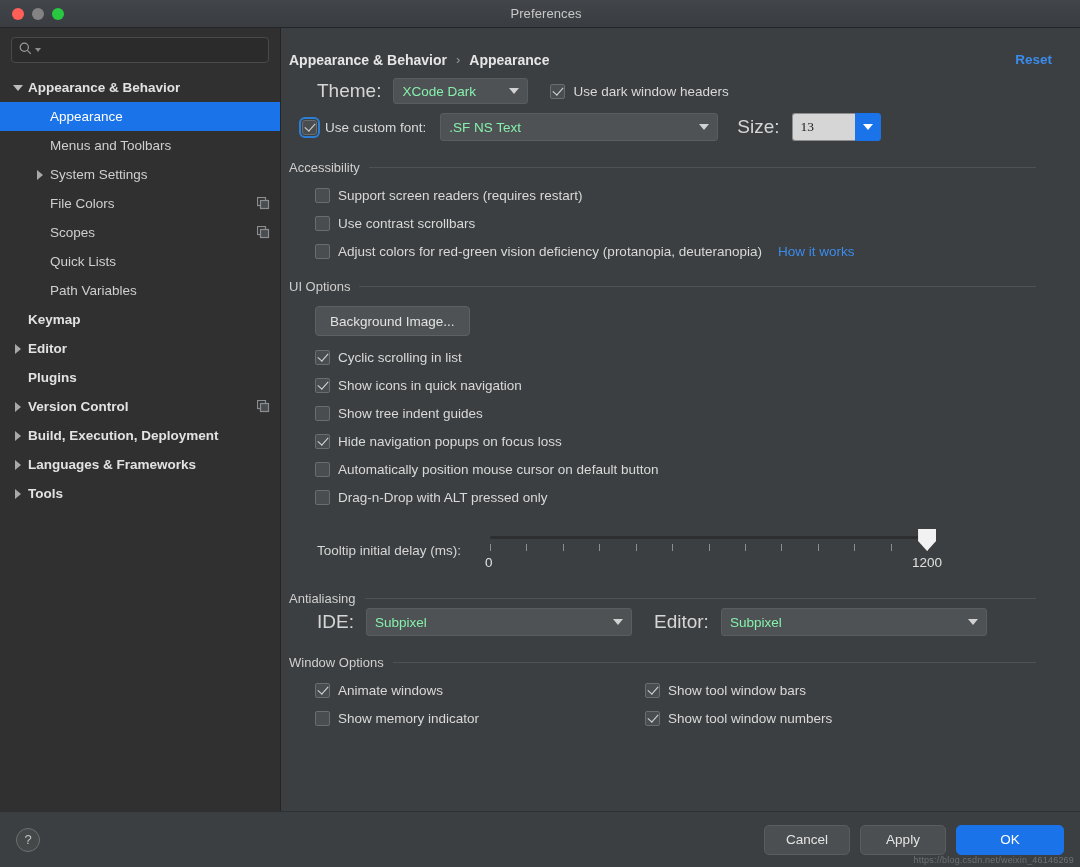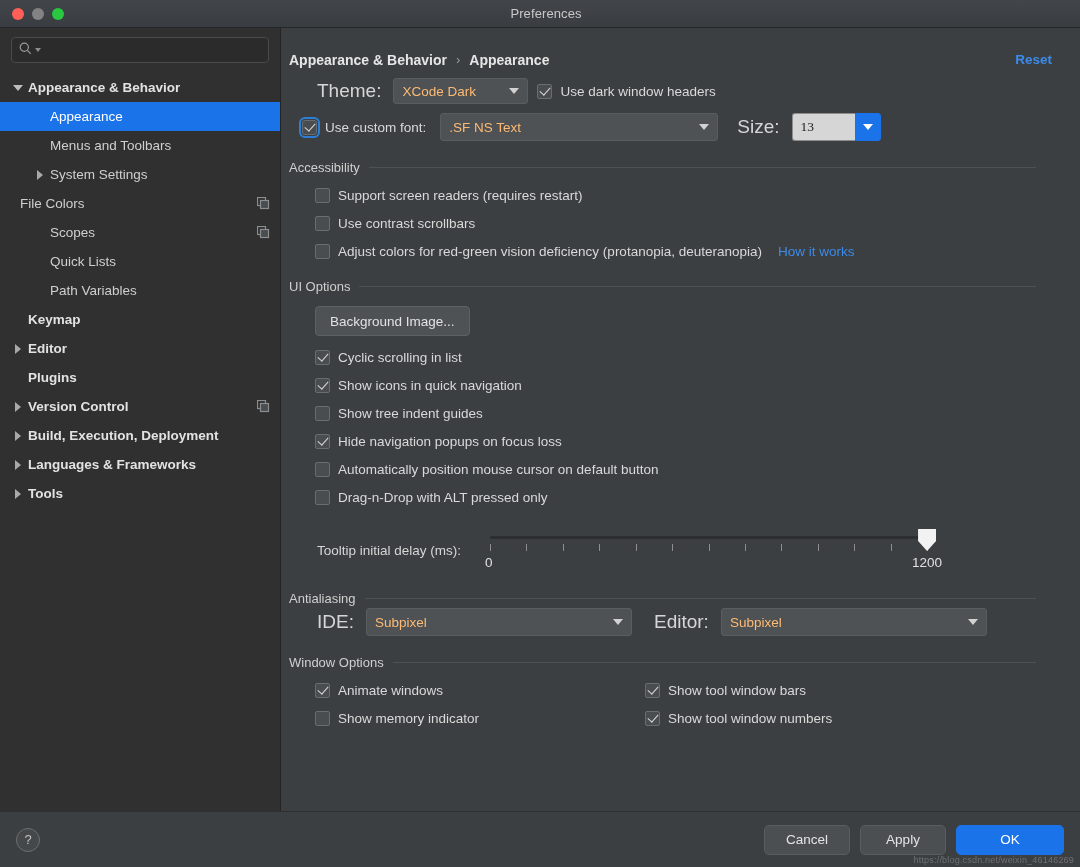--- a/index.html
+++ b/index.html
@@ -97,21 +97,21 @@
 
   .row { display: flex; align-items: center; }
 
   
   .lbl { font-size: 19px; color: #d6d6d6; white-space: nowrap; }
 
   
   .combo {
     background: #4e5254; border: 1px solid #5a5d5f; border-radius: 3px;
     height: 26px; display: flex; align-items: center;
-    padding: 0 8px; gap: 8px; color: #fdba74; font-size: 13.5px;
+    padding: 0 8px; gap: 8px; color: #86efac; font-size: 13.5px;
     position: relative;
   }
   .combo .combo-val { flex: 1 1 auto; overflow: hidden; white-space: nowrap; }
   .tri { width: 0; height: 0; border-left: 5px solid transparent;
          border-right: 5px solid transparent; border-top: 6px solid #d2d2d2; }
 
   
   .spinner { display: flex; height: 28px; }
   .spinner-field {
     width: 63px; background: #d6d6d6; border: 1px solid #8d8d8d; border-right: 0;
@@ -244,21 +244,21 @@
           <div class="nav-item" style="padding-left: 30px;">
             <span class="arrow-slot"></span>
             <span class="nav-label">Menus and Toolbars</span>
           </div>
           <div class="nav-item" style="padding-left: 30px;">
             <span class="arrow-slot">
               <span class="arrow-right"></span>
             </span>
             <span class="nav-label">System Settings</span>
           </div>
-          <div class="nav-item" style="">
+          <div class="nav-item" style="padding-left: 30px;">
             <span class="arrow-slot"></span>
             <span class="nav-label">File Colors</span>
             <span class="copy-icon">
               <svg width="13" height="13" viewBox="0 0 13 13">
   <rect x="0.5" y="0.5" width="8" height="8" fill="none" stroke="#8b8e90" stroke-width="1.2"></rect>
   <rect x="3.5" y="3.5" width="8" height="8" fill="#4a4d4f" stroke="#8b8e90" stroke-width="1.2"></rect>
               </svg>
             </span>
           </div>
           <div class="nav-item" style="padding-left: 30px;">
@@ -336,21 +336,21 @@
       </div>
 
       <div id="content">
 
         <div class="row" style="height:34px; padding-left:28px;">
           <span class="lbl">Theme:</span>
           <div class="combo" style="width:135px; margin-left:12px;">
             <span class="combo-val">XCode Dark</span>
             <span class="tri"></span>
           </div>
-          <div class="cb-row" style="margin-left:9px;">
+          <div class="cb-row" style="margin-left:22px;">
             <span class="cbox checked"></span>
             <span class="cb-label">Use dark window headers</span>
           </div>
         </div>
 
         <div class="row" style="height:38px; padding-left:13px;">
           <div class="cb-row">
             <span class="cbox checked focused"></span>
             <span class="cb-label">Use custom font:</span>
           </div>

